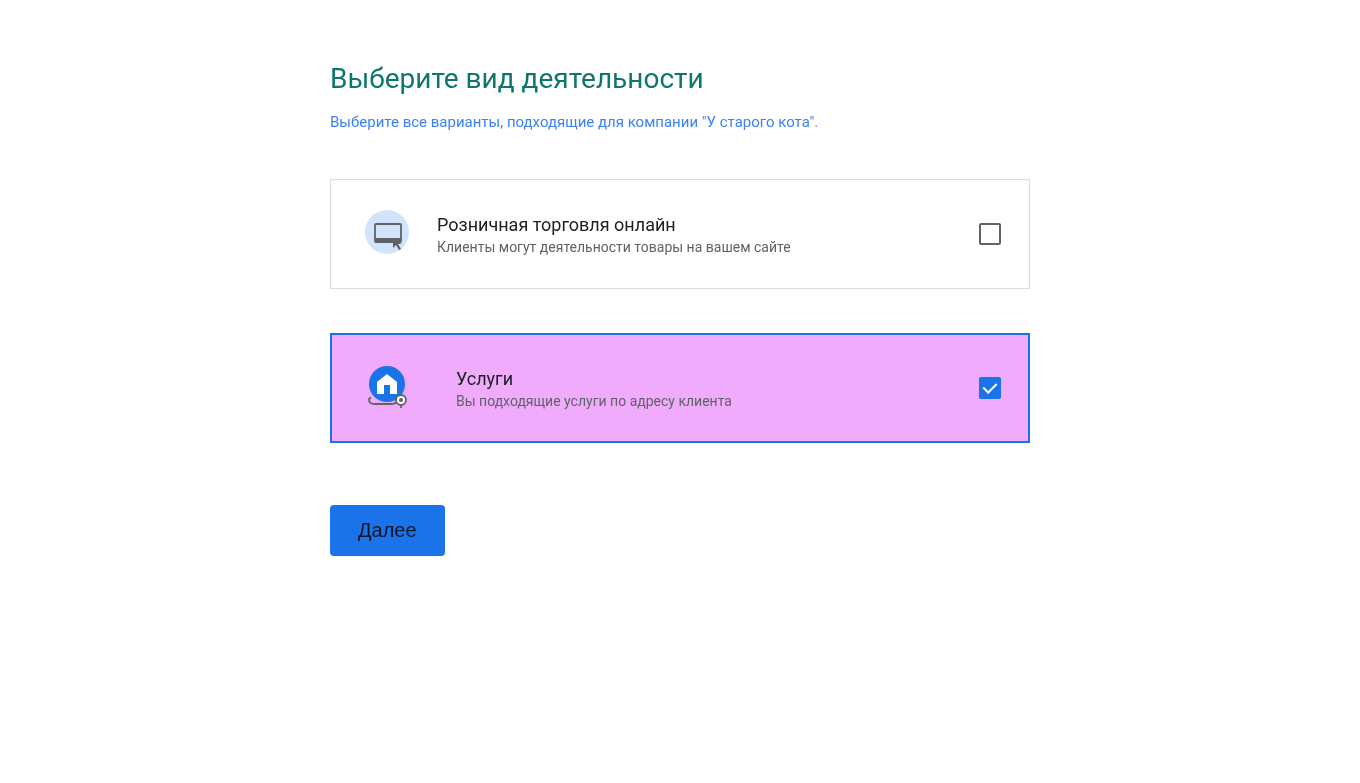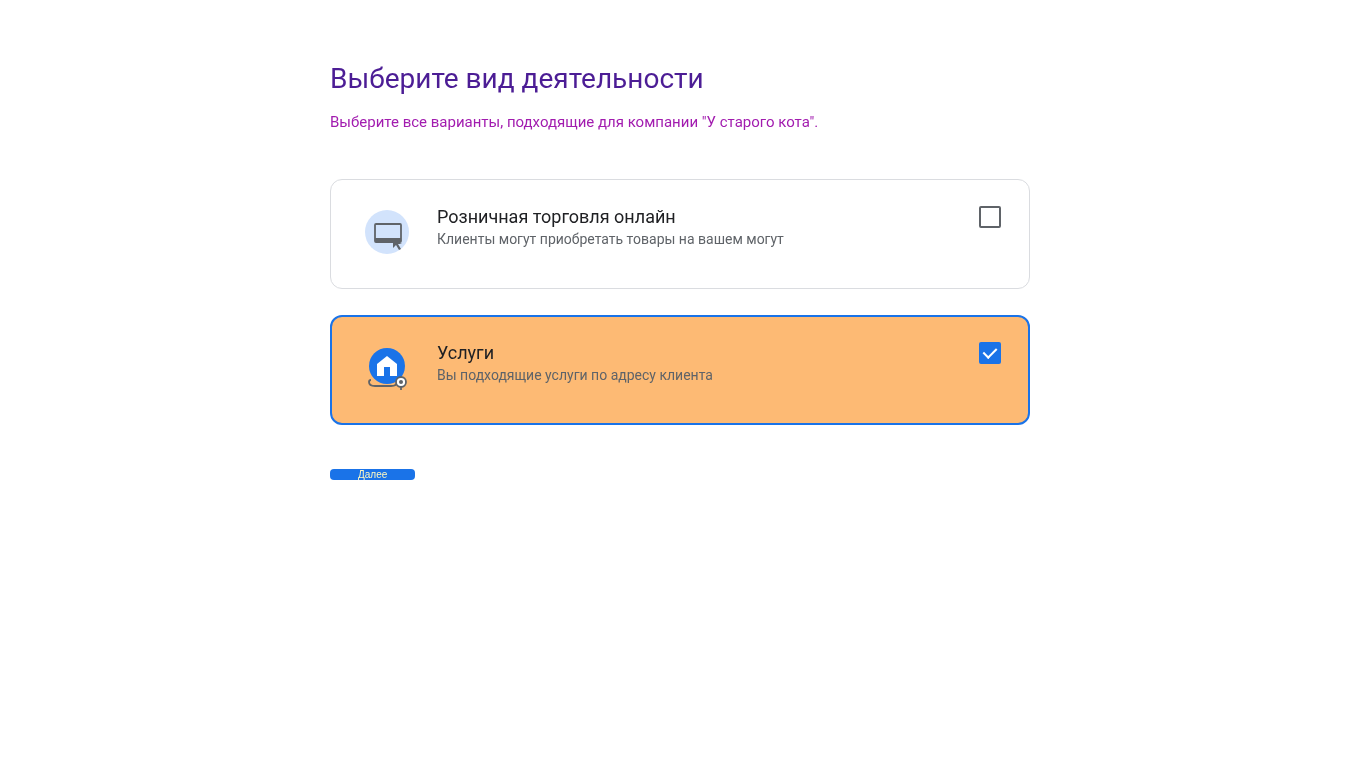--- a/index.html
+++ b/index.html
@@ -16,41 +16,43 @@
       display: flex;
       justify-content: center;
       padding-top: 62px;
     }
     .container {
       width: 700px;
     }
     .page-title {
       font-size: 28px;
       font-weight: 400;
-      color: #4c1d95;
+      color: #0f766e;
       margin-bottom: 18px;
     }
     .page-subtitle {
       font-size: 15px;
-      color: #a21caf;
+      color: #3b82f6;
       margin-bottom: 48px;
     }
     .option-card {
       border: 1px solid #dadce0;
-      border-radius: 12px;
+      border-radius: 0;
       padding: 26px 28px;
       display: flex;
-      margin-bottom: 26px;
+      align-items: center;
+      margin-bottom: 44px;
       cursor: pointer;
       background: #fff;
     }
     .option-card.selected {
       border: 2px solid #1a73e8;
-      background: #fdba74;
+      background: #f0abfc;
       padding: 25px 27px;
+      gap: 19px;
     }
     .option-icon {
       width: 56px;
       height: 56px;
       flex-shrink: 0;
       display: flex;
       align-items: center;
       justify-content: center;
       margin-right: 22px;
     }
@@ -85,25 +87,25 @@
       content: '';
       width: 6px;
       height: 11px;
       border: solid white;
       border-width: 0 2.5px 2.5px 0;
       transform: rotate(45deg);
       margin-top: -3px;
     }
     .next-button {
       background: #1a73e8;
-      color: #fef9c3;
+      color: #0f172a;
       border: none;
       border-radius: 4px;
-      padding: 0 28px;
-      font-size: 10px;
+      padding: 14px 28px;
+      font-size: 20px;
       font-weight: 500;
       cursor: pointer;
       margin-top: 18px;
     }
   </style>
 </head>
 <body>
 
 <div class="container">
   <h1 class="page-title">Выберите вид деятельности</h1>
@@ -114,21 +116,21 @@
     <div class="option-icon">
       <svg width="52" height="52" viewBox="0 0 52 52">
         <circle cx="26" cy="24" r="22" fill="#d2e3fc"></circle>
         <rect x="14" y="16" width="26" height="18" rx="1" fill="none" stroke="#5f6368" stroke-width="1.8"></rect>
         <rect x="14" y="30" width="26" height="4" fill="#5f6368"></rect>
         <path d="M 32 32 L 32 40 L 35 37 L 38 42 L 40 41 L 37 36 L 41 36 Z" fill="#5f6368"></path>
       </svg>
     </div>
     <div class="option-text">
       <div class="option-title">Розничная торговля онлайн</div>
-      <div class="option-desc">Клиенты могут приобретать товары на вашем могут</div>
+      <div class="option-desc">Клиенты могут деятельности товары на вашем сайте</div>
     </div>
     <div class="checkbox"></div>
   </div>
 
   
 
   
   <div class="option-card selected">
     <div class="option-icon">
       <svg width="56" height="56" viewBox="0 0 56 56">

